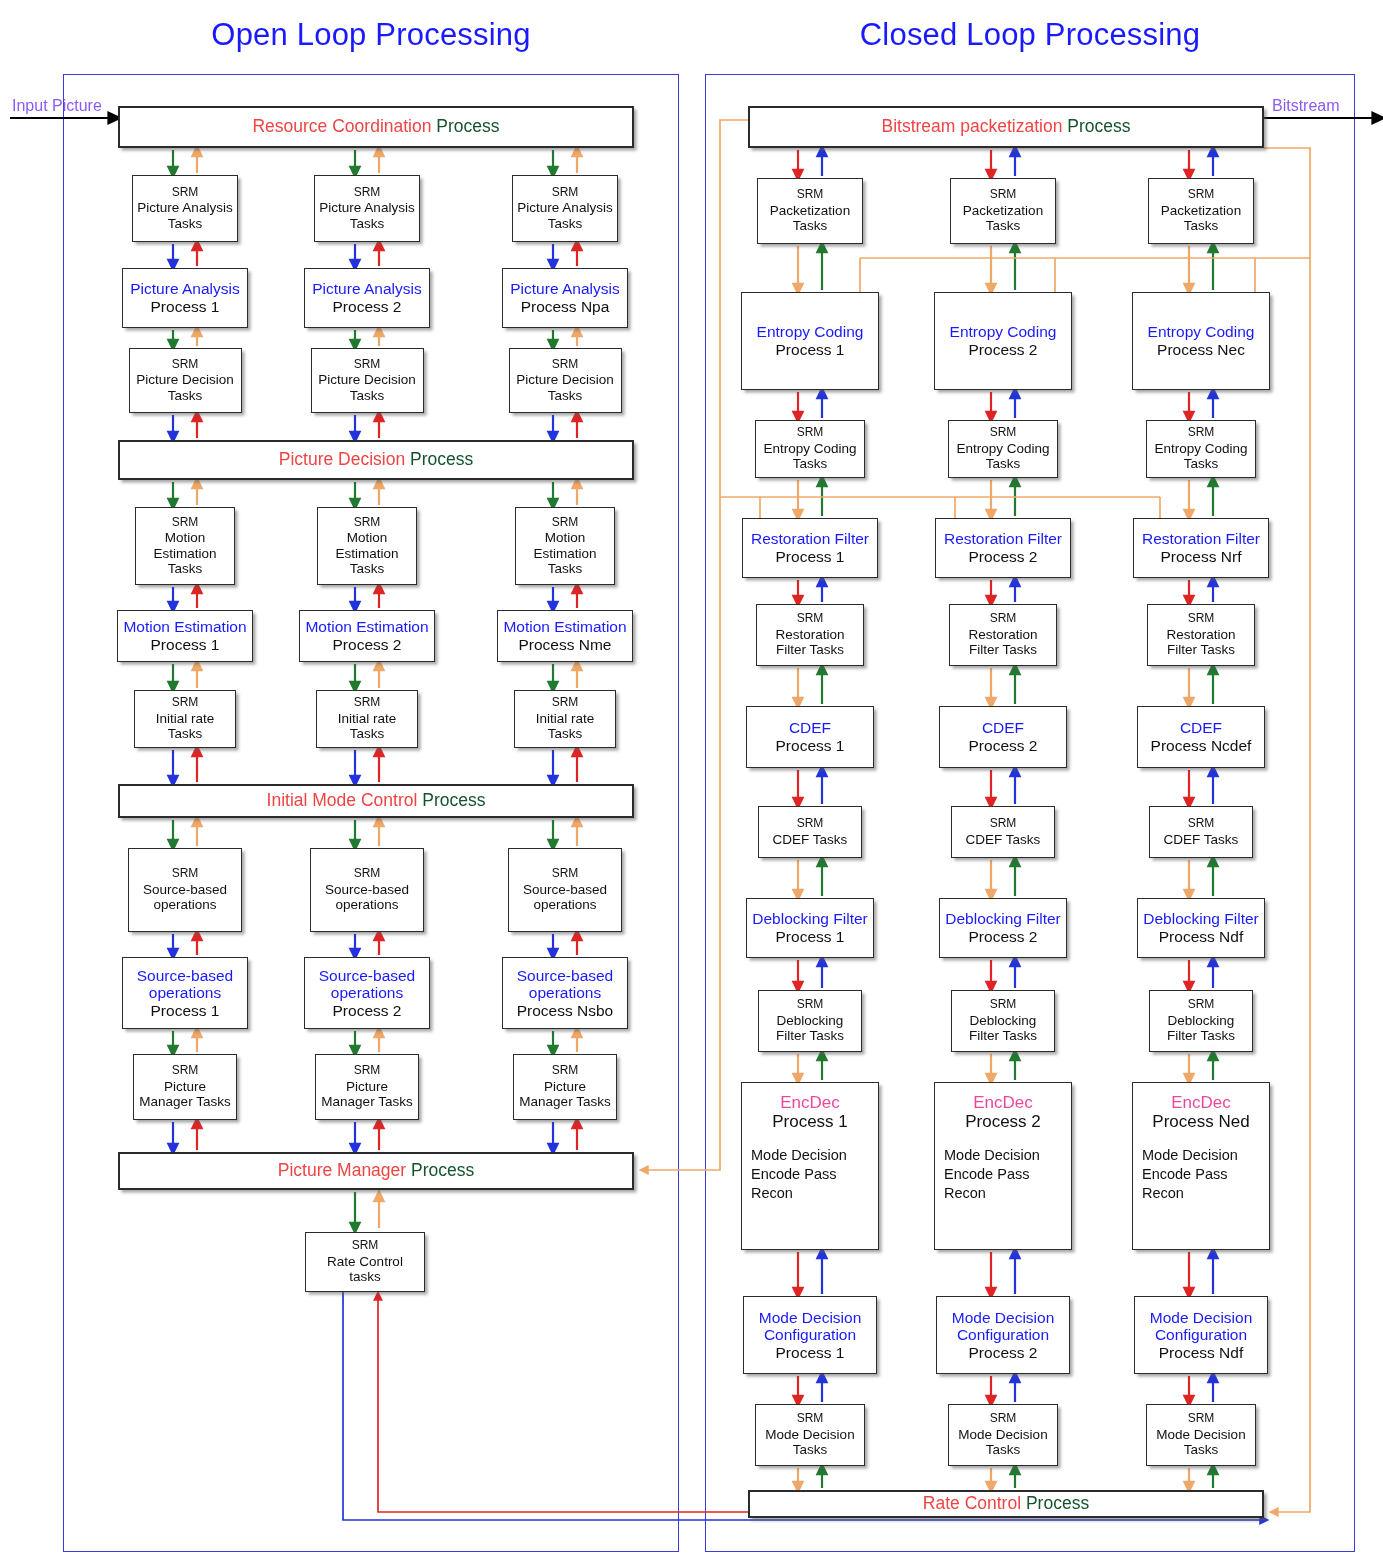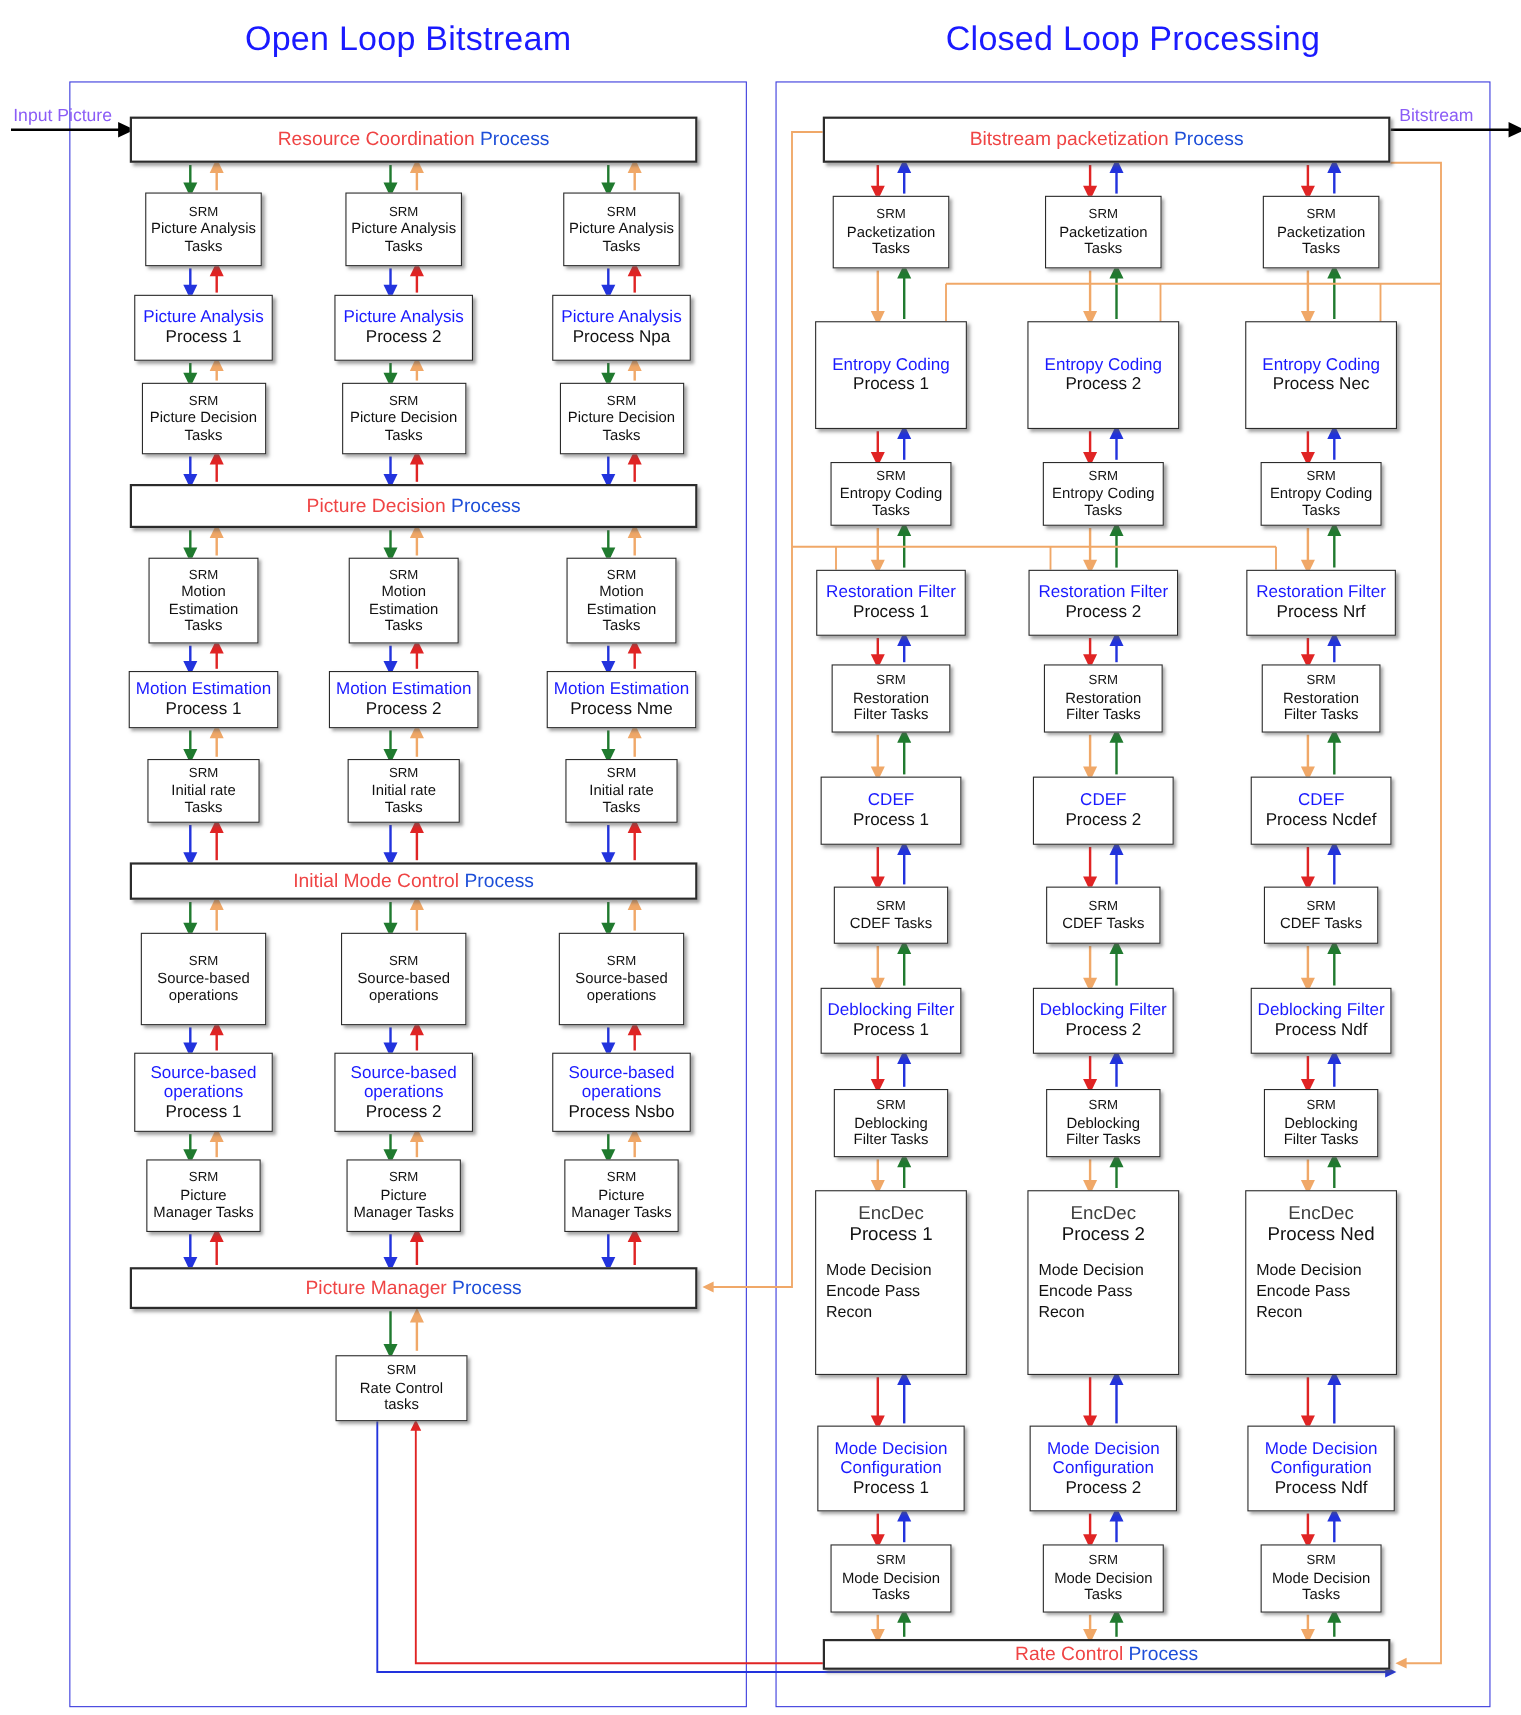--- a/index.html
+++ b/index.html
@@ -18,36 +18,36 @@
        text-align:center;line-height:1.14;}
   .box.bar{border-width:2.2px;}
   .srm{font-size:14.5px;color:#111;}
   .srm .hd{font-size:12px;margin-bottom:1px;}
   .srm .ln{font-size:13.5px;}
   .proc{font-size:15.5px;color:#111;}
   .proc .bl{color:#1a1aff;font-size:15.5px;}
   .proc .bk{color:#111;font-size:15.5px;}
   .barlabel{font-size:17.5px;}
   .barlabel .bl{color:#ef4444;}
-  .barlabel .bk{color:#1d4ed8;text-align:center;}
+  .barlabel .bk{color:#14532d;text-align:center;}
   .encdec{justify-content:flex-start;padding-top:10px;}
-  .encdec .t1{color:#404040;font-size:17px;}
+  .encdec .t1{color:#ec4899;font-size:17px;}
   .encdec .t2{color:#111;font-size:17px;margin-bottom:14px;}
   .encdec .lst{align-self:flex-start;text-align:left;padding-left:9px;font-size:14.5px;color:#111;line-height:1.33;}
 
   .ioLabel{position:absolute;font-size:16px;color:#8b5cf6;white-space:nowrap;}
 
   svg.wires{position:absolute;left:0;top:0;width:1383px;height:1559px;pointer-events:none;}
 </style>
 </head>
 <body>
 
 <div id="stage">
 
-  <div class="panel-title" style="left:63px;top:17px;width:616px;">Open Loop Bitstream</div>
+  <div class="panel-title" style="left:63px;top:17px;width:616px;">Open Loop Processing</div>
   <div class="panel-title" style="left:705px;top:17px;width:650px;">Closed Loop Processing</div>
 
   <div class="panel" style="left:63px;top:74px;width:616px;height:1478px;"></div>
   <div class="panel" style="left:705px;top:74px;width:650px;height:1478px;"></div>
 
   <div class="ioLabel" style="left:12px;top:97px;">Input Picture</div>
   <div class="ioLabel" style="left:1272px;top:97px;">Bitstream</div>
 
   <svg class="wires" viewBox="0 0 1383 1559">
     <defs>

